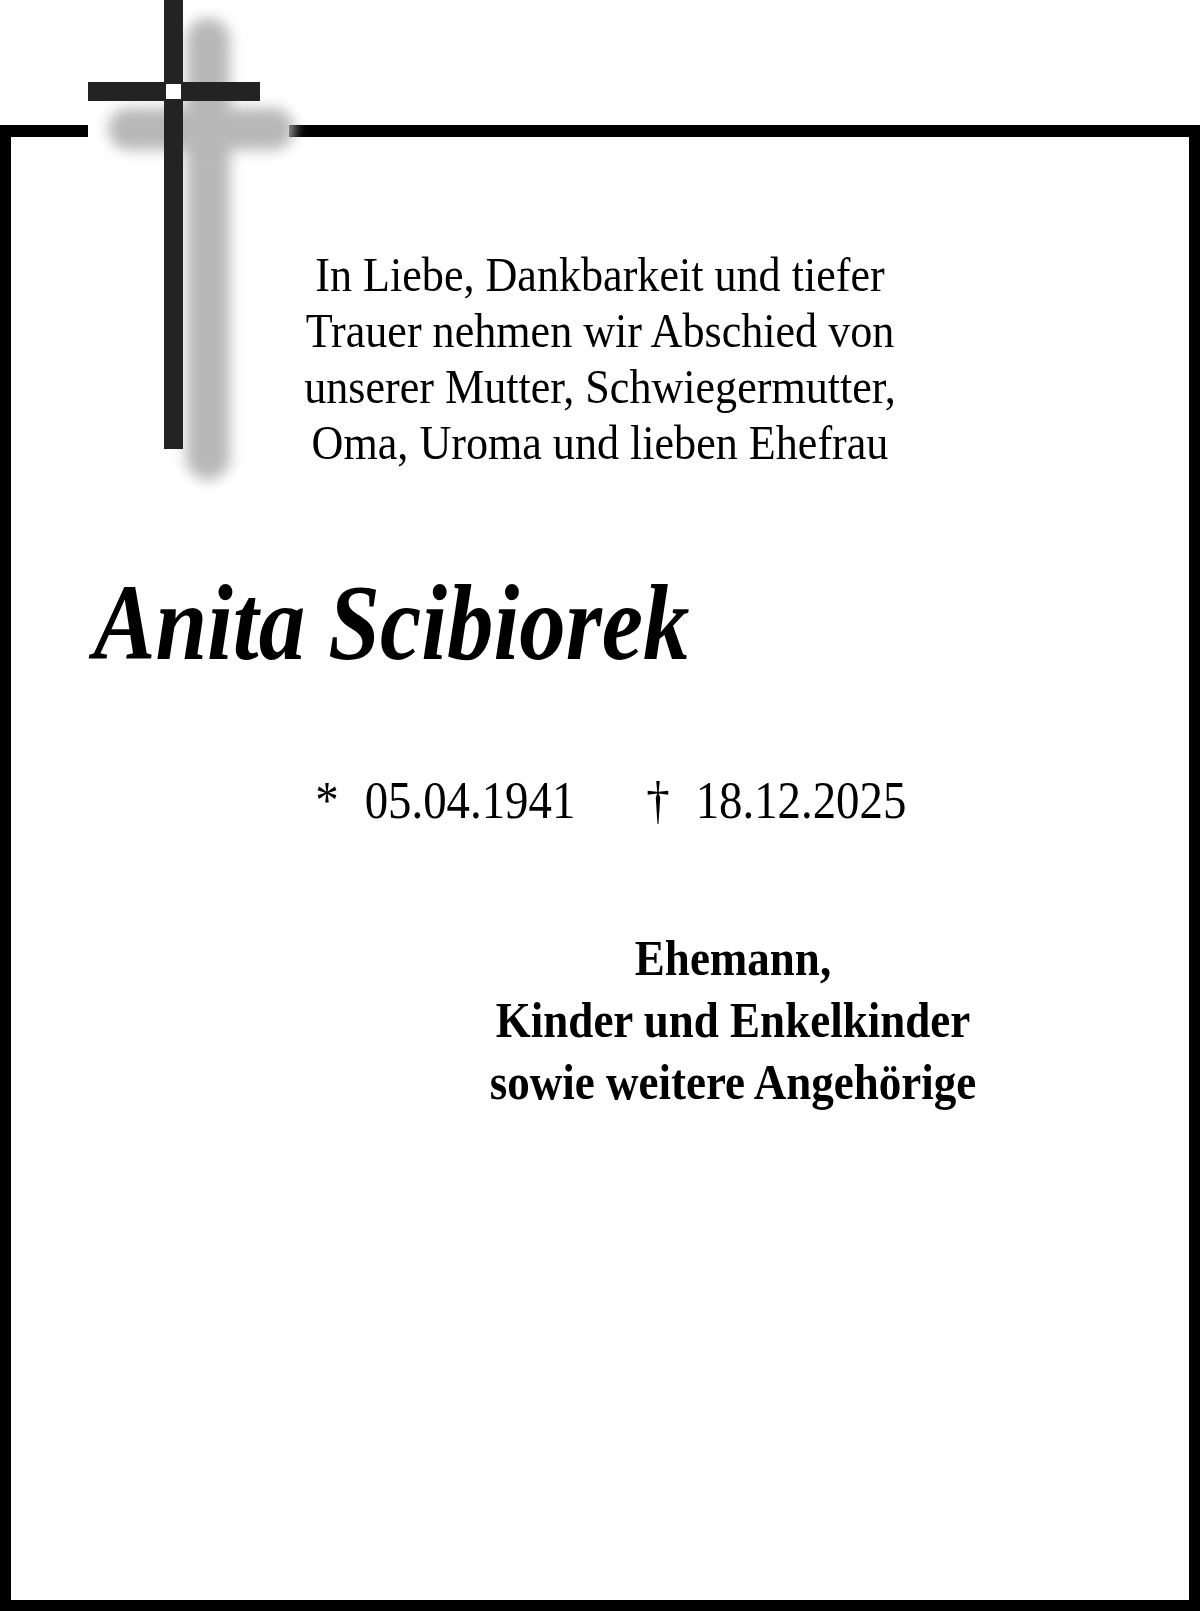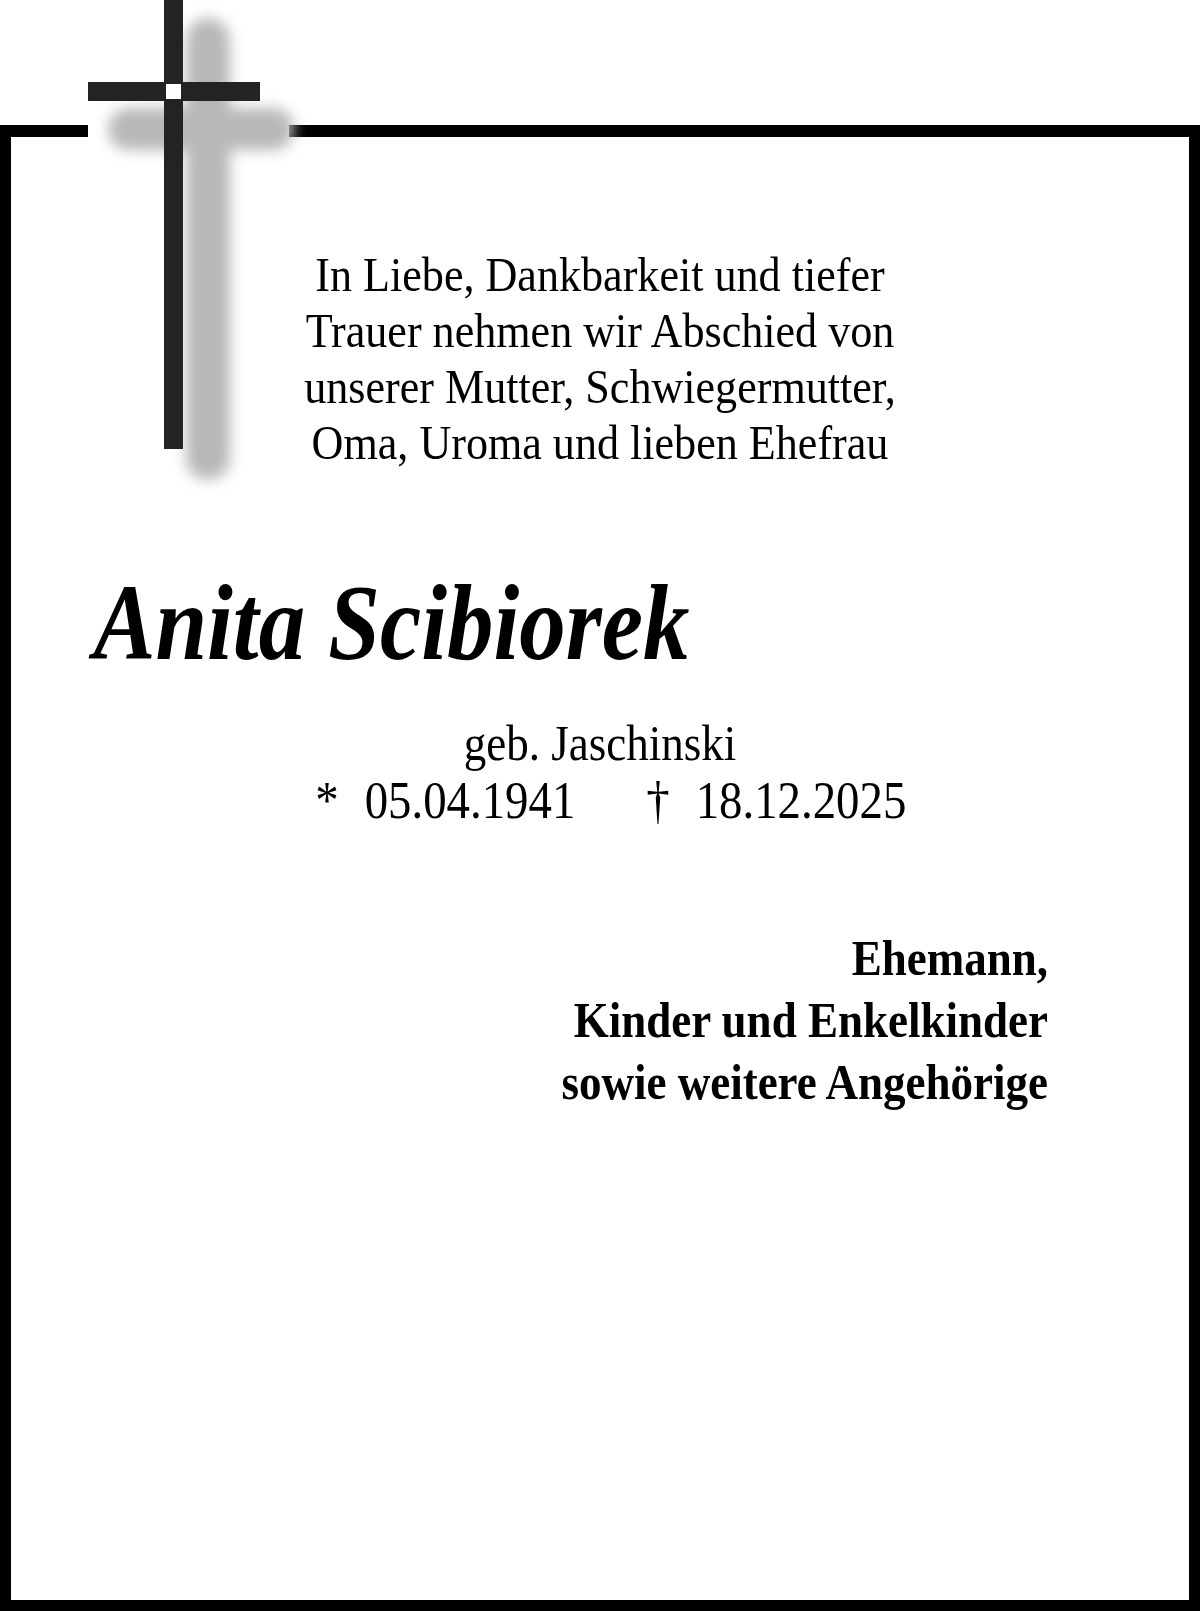--- a/index.html
+++ b/index.html
@@ -195,21 +195,21 @@
   .dates-gap {
     display: inline-block;
     width: 58px;
   }
 
   .family {
     position: absolute;
     left: 407px;
     top: 790px;
     width: 700px;
-    text-align: right;
+    text-align: center;
     font-size: 50px;
     line-height: 62px;
     font-weight: bold;
   }
   .family .tx {
     display: block;
     transform: scaleX(0.90);
     transform-origin: left center;
   }
 
@@ -253,23 +253,20 @@
       <span class="tx">In Liebe, Dankbarkeit und tiefer</span>
       <span class="tx">Trauer nehmen wir Abschied von</span>
       <span class="tx">unserer Mutter, Schwiegermutter,</span>
       <span class="tx">Oma, Uroma und lieben Ehefrau</span>
     </div>
 
     <div class="name">
       <span class="tx">Anita Scibiorek</span>
     </div>
 
-    <div class="maiden">
-      <span class="tx">geb. Jaschinski</span>
-    </div>
 
     <div class="dates">
       <span class="tx">*</span><span class="tx">&nbsp;</span><span class="tx">05.04.1941</span><span class="dates-gap"></span><span class="tx">†</span><span class="tx">&nbsp;</span><span class="tx">18.12.2025</span>
     </div>
 
     <div class="family">
       <span class="tx">Ehemann,</span>
       <span class="tx">Kinder und Enkelkinder</span>
       <span class="tx">sowie weitere Angehörige</span>
     </div>

